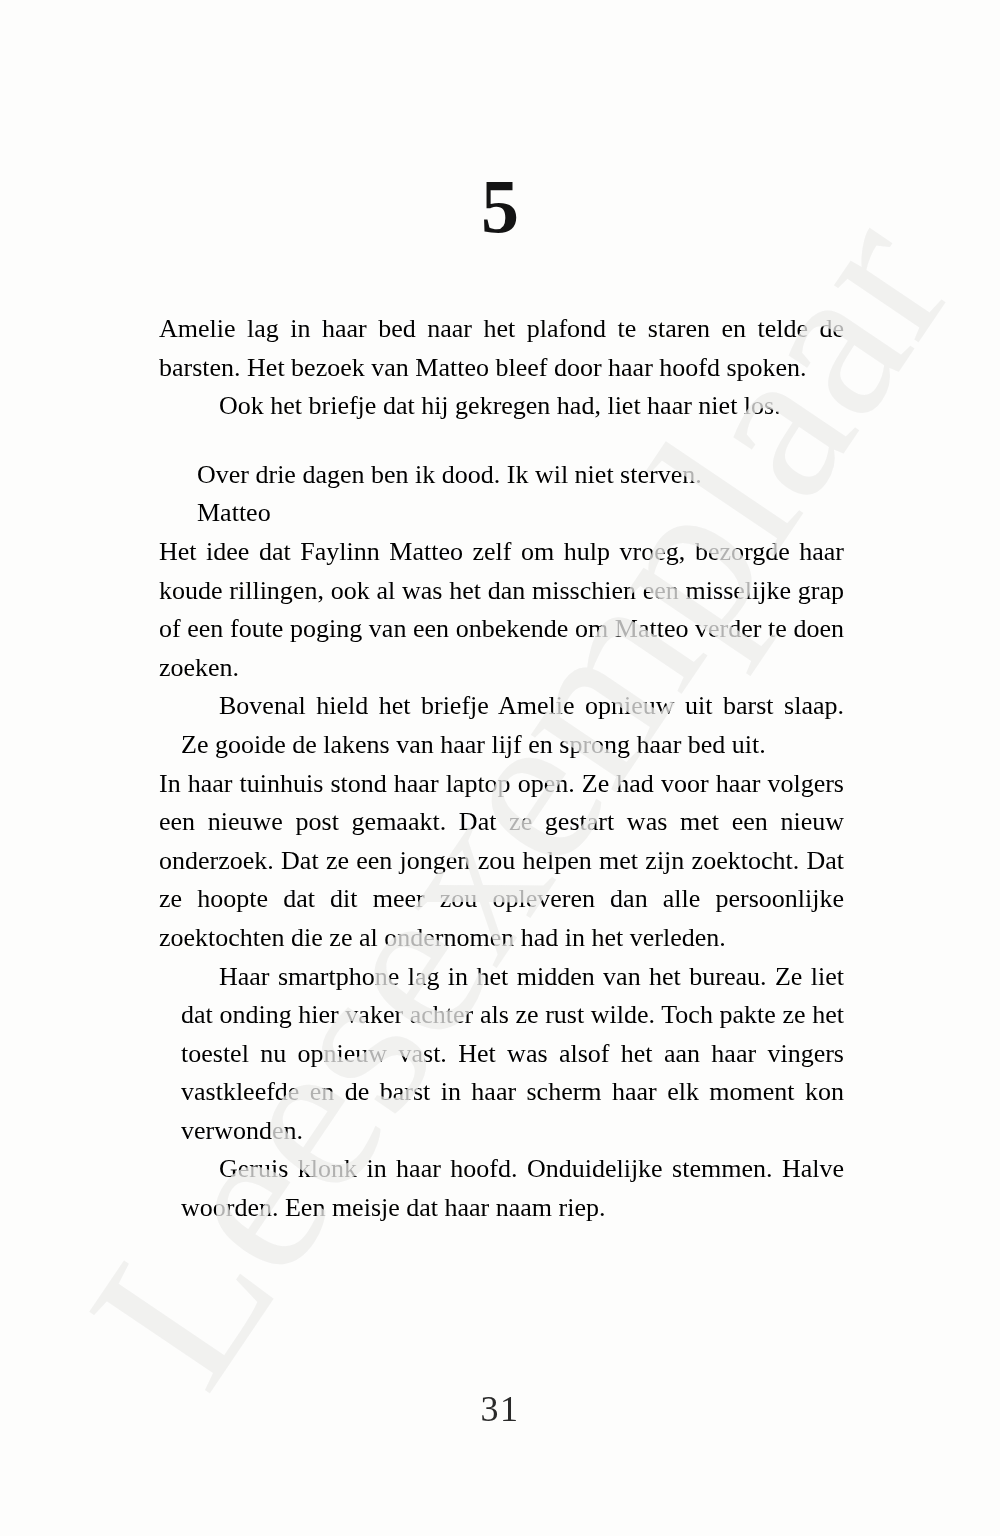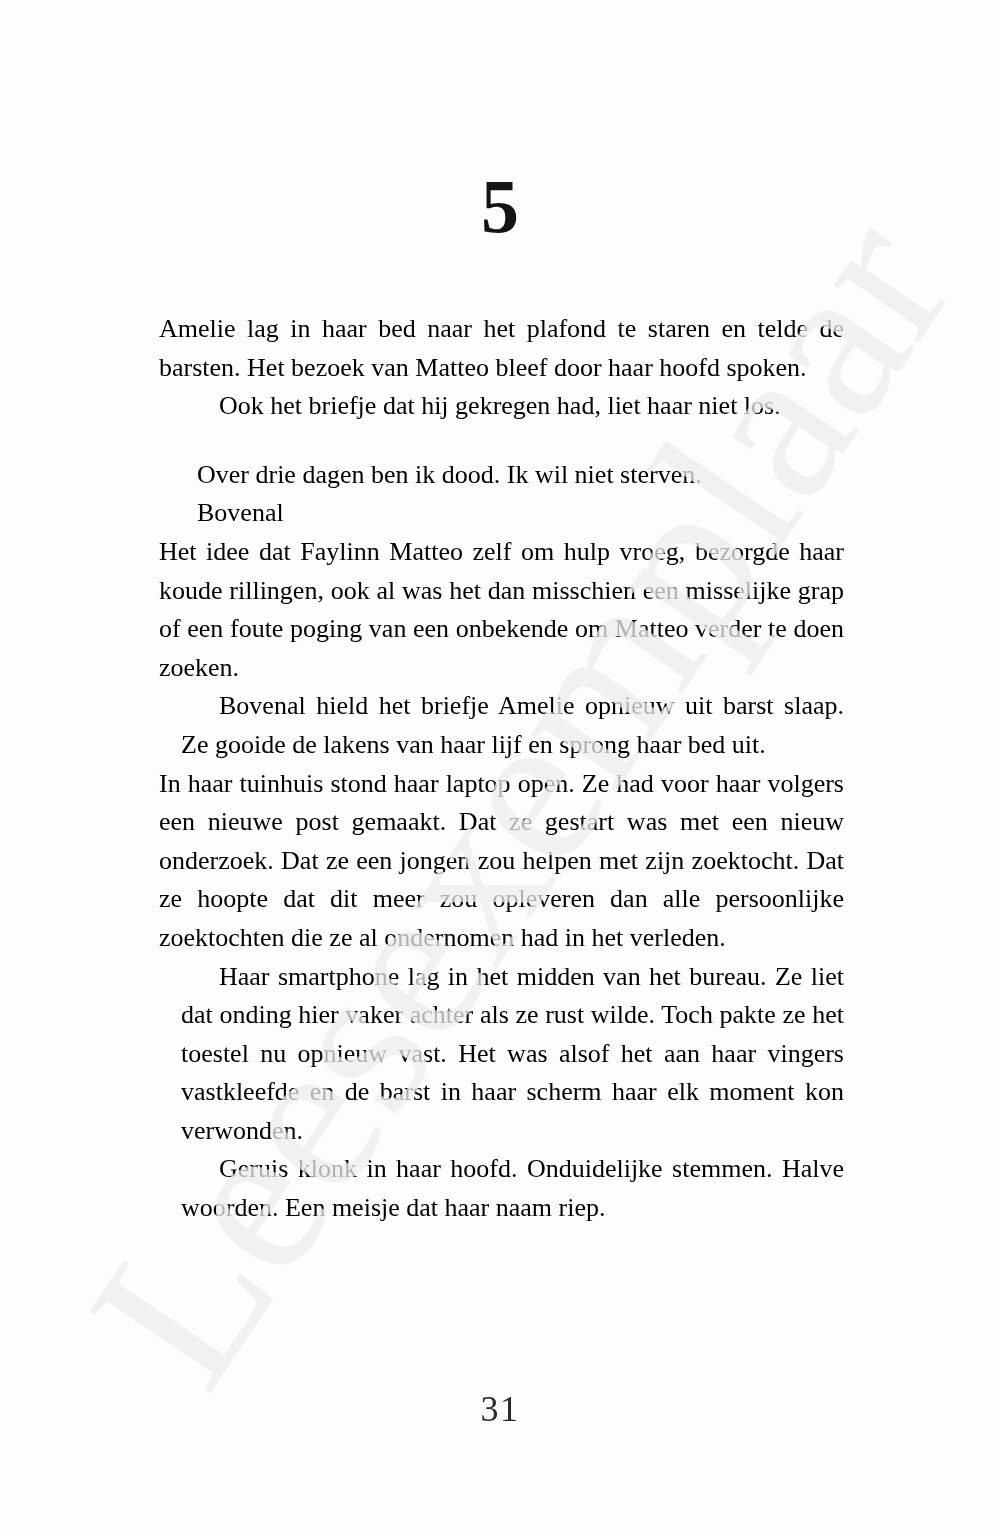--- a/index.html
+++ b/index.html
@@ -106,21 +106,21 @@
   <h1 class="chapter-number">5</h1>
 
   <section class="text-column">
 
     <p class="para-flush">Amelie lag in haar bed naar het plafond te staren en telde de barsten. Het bezoek van Matteo bleef door haar hoofd spoken.</p>
 
     <p class="para-indent">Ook het briefje dat hij gekregen had, liet haar niet los.</p>
 
     <div class="quote-block">
       <p>Over drie dagen ben ik dood. Ik wil niet sterven.</p>
-      <p>Bovenal</p>
+      <p>Matteo</p>
     </div>
 
     <p class="para-flush section-gap">Het idee dat Faylinn Matteo zelf om hulp vroeg, bezorgde haar koude rillingen, ook al was het dan misschien een misselijke grap of een foute poging van een onbekende om Matteo verder te doen zoeken.</p>
 
     <p class="para-indent">Bovenal hield het briefje Amelie opnieuw uit barst slaap. Ze gooide de lakens van haar lijf en sprong haar bed uit.</p>
 
     <p class="para-flush section-gap">In haar tuinhuis stond haar laptop open. Ze had voor haar volgers een nieuwe post gemaakt. Dat ze gestart was met een nieuw onderzoek. Dat ze een jongen zou helpen met zijn zoektocht. Dat ze hoopte dat dit meer zou opleveren dan alle persoonlijke zoektochten die ze al ondernomen had in het verleden.</p>
 
     <p class="para-indent">Haar smartphone lag in het midden van het bureau. Ze liet dat onding hier vaker achter als ze rust wilde. Toch pakte ze het toestel nu opnieuw vast. Het was alsof het aan haar vingers vastkleefde en de barst in haar scherm haar elk moment kon verwonden.</p>
 

